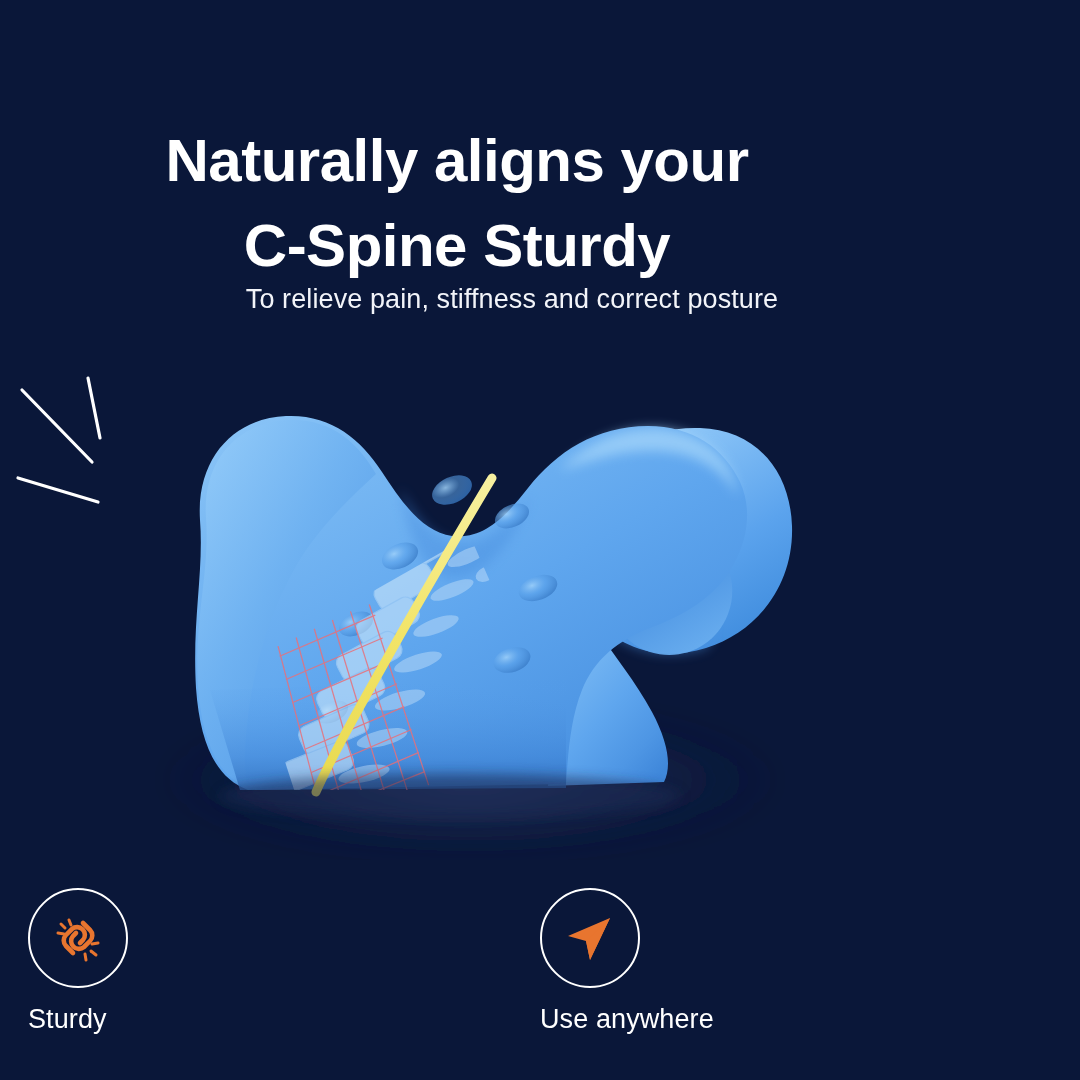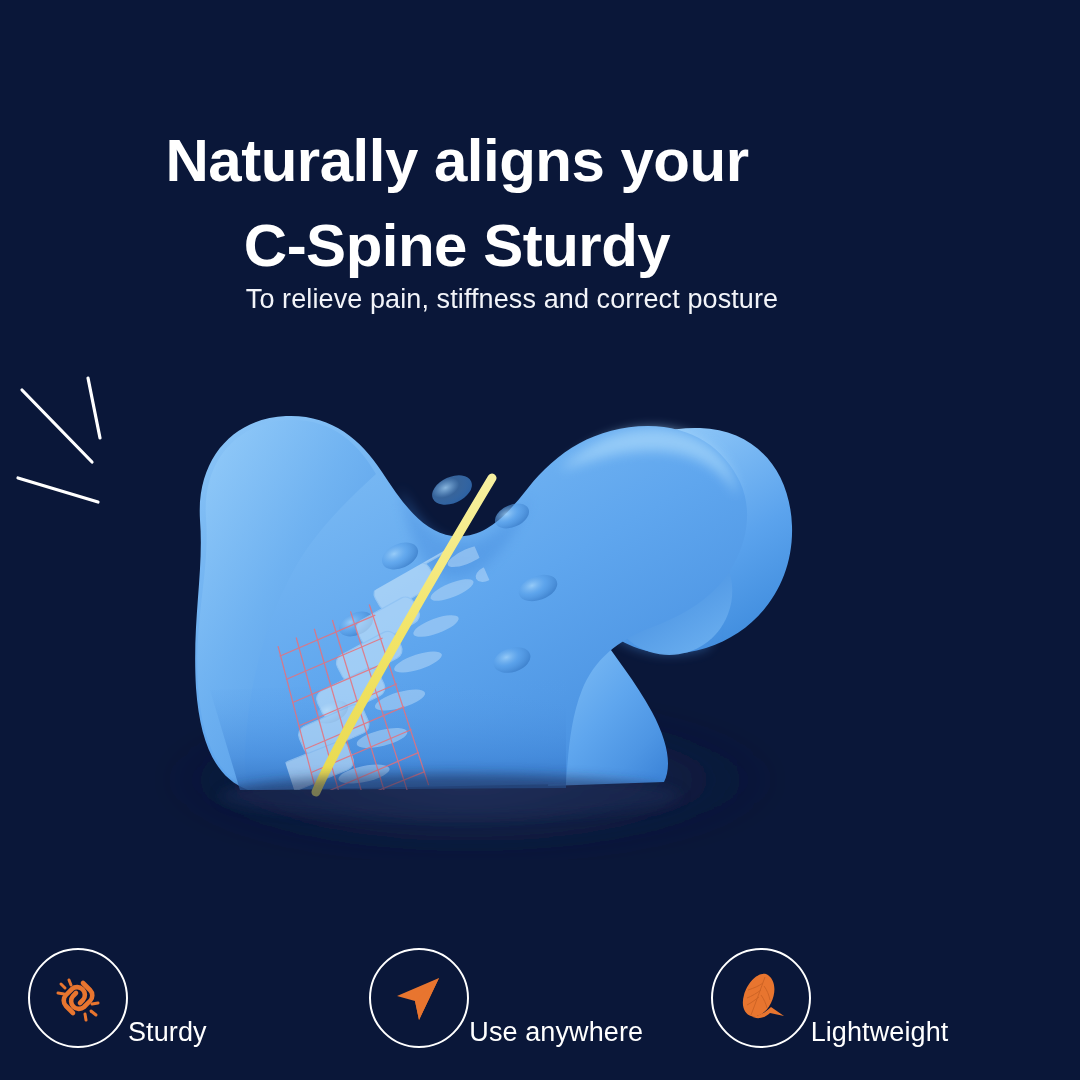--- a/index.html
+++ b/index.html
@@ -70,22 +70,22 @@
     width: 1080px;
     height: 160px;
     display: flex;
     justify-content: space-between;
     padding: 0 28px;
     box-sizing: border-box;
   }
   .feature {
     flex: 1 1 0;
     display: flex;
-    flex-direction: row;
-    align-items: flex-end;
+    flex-direction: column;
+    align-items: flex-start;
   }
   .feature-circle {
     width: 100px;
     height: 100px;
     border-radius: 50%;
     border: 2px solid #ffffff;
     display: flex;
     align-items: center;
     justify-content: center;
     box-sizing: border-box;
@@ -383,34 +383,17 @@
     <div class="feature">
       <div class="feature-circle">
         <svg width="56" height="56" viewBox="0 0 56 56">
           <path d="M48 8 L6 26 L24 31 L28 50 Z" fill="#e8752f"></path>
           <path d="M48 8 L24 31 L28 50 Z" fill="#e8752f"></path>
         </svg>
       </div>
       <div class="feature-label">Use anywhere</div>
     </div>
 
-    <div class="feature">
-      <div class="feature-circle">
-        <svg width="58" height="58" viewBox="0 0 58 58">
-          <path d="M34 5 C 43 9, 45 22, 39 34 C 34 44, 26 49, 19 47 C 12 45, 9 36, 12 26 C 15 15, 25 3, 34 5 Z" fill="#e8752f"></path>
-          <path d="M19 47 C 24 48, 32 45, 39 38 L 52 47 L 38 44 C 33 49, 25 51, 19 47 Z" fill="#e8752f"></path>
-          <g stroke="#b8561d" stroke-width="1" opacity="0.55" fill="none">
-            <path d="M33 8 C 29 19, 24 33, 19 46"></path>
-            <path d="M31 14 C 27 17, 22 19, 16 21"></path>
-            <path d="M29 21 C 25 24, 20 27, 15 29"></path>
-            <path d="M27 28 C 23 31, 19 34, 15 36"></path>
-            <path d="M32 17 C 35 21, 37 26, 38 31"></path>
-            <path d="M29 26 C 32 30, 34 35, 35 39"></path>
-          </g>
-        </svg>
-      </div>
-      <div class="feature-label">Lightweight</div>
-    </div>
 
 
 
   </div>
 </div>
 
 </body></html>

